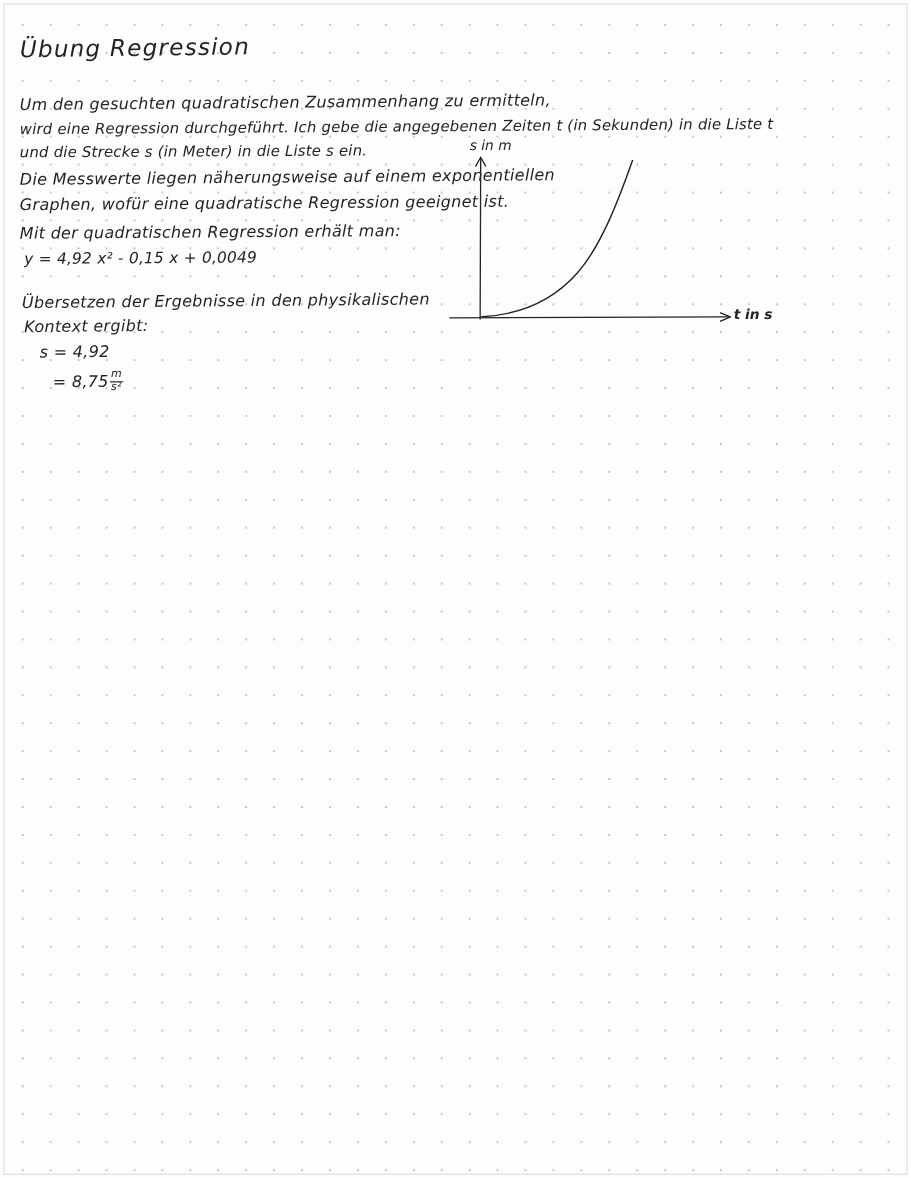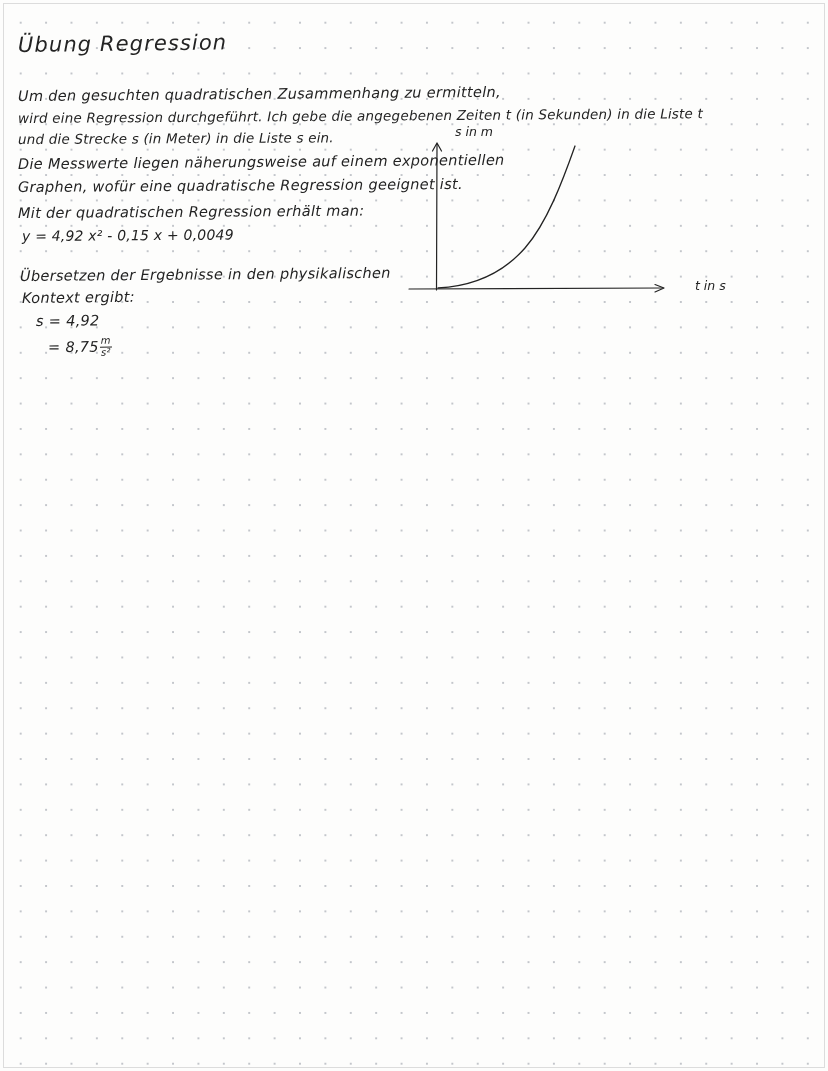--- a/index.html
+++ b/index.html
@@ -70,21 +70,20 @@
     top: 130px;
     width: 300px;
     height: 175px;
   }
   .axis-label {
     position: absolute;
     font-size: 12.5px;
     color: #232323;
     font-style: italic;
     white-space: nowrap;
-    margin-left: 28px;
   }
   .frac {
     display: inline-block;
     vertical-align: middle;
     text-align: center;
     font-size: 10px;
     line-height: 1.05;
     margin: 0 1px;
     position: relative;
     top: -1px;
@@ -127,16 +126,16 @@
 
       <path d="M32,14 L31.5,160" stroke="#232323" stroke-width="1.2" fill="none" stroke-linecap="round"></path>
       <path d="M32,13 L27.5,21 M32,13 L36.5,21" stroke="#232323" stroke-width="1.2" fill="none" stroke-linecap="round"></path>
 
       <path d="M4,159 L258,158" stroke="#232323" stroke-width="1.2" fill="none" stroke-linecap="round"></path>
       <path d="M259,158 L250,154.5 M259,158 L250,162" stroke="#232323" stroke-width="1.2" fill="none" stroke-linecap="round"></path>
 
       <path d="M33,158 C70,156 98,143 120,118 C142,93 158,50 170,16" stroke="#232323" stroke-width="1.3" fill="none" stroke-linecap="round"></path>
     </svg>
     <div class="axis-label" style="left:22px; top:-6px;">s in m</div>
-    <div class="axis-label" style="left:262px; top:148px;">t in s</div>
+    <div class="axis-label" style="left:262px; top:148px;font-weight:bold;">t in s</div>
   </div>
 
 </div>
 
 </body></html>

